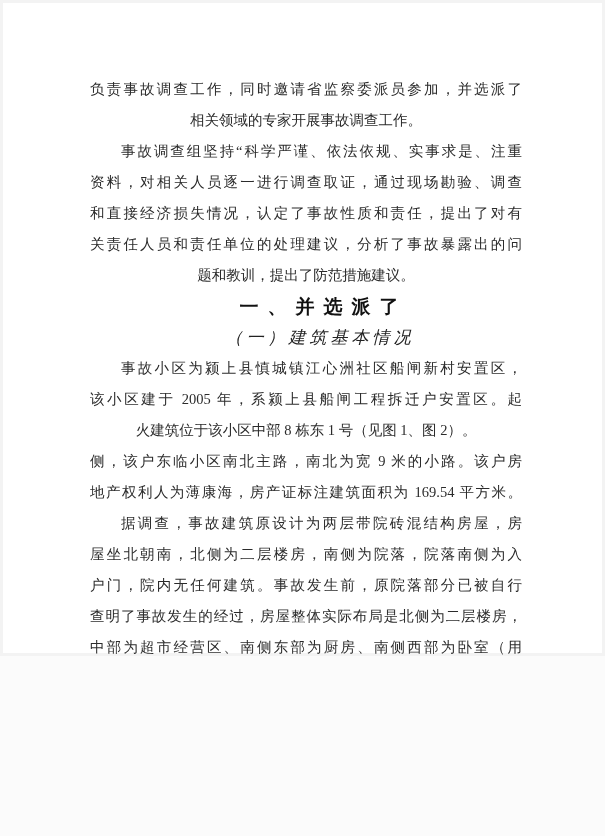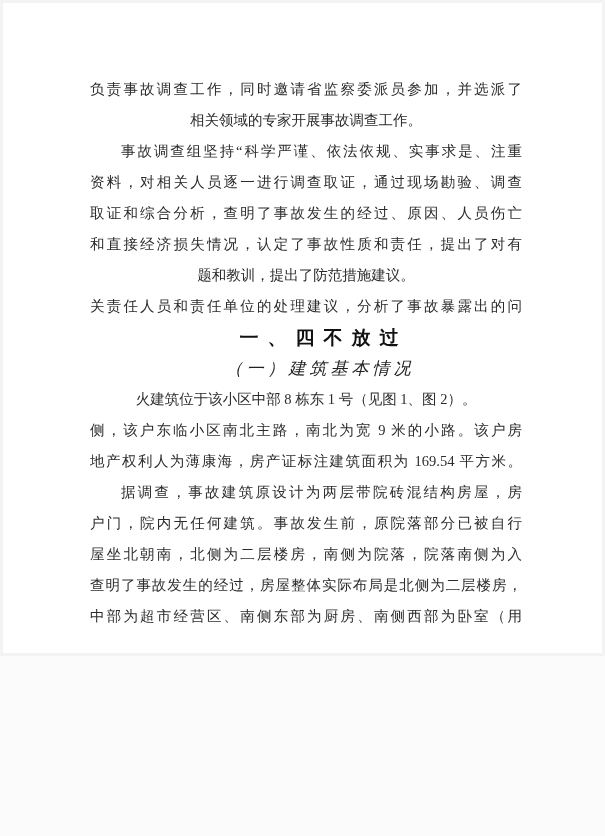--- a/index.html
+++ b/index.html
@@ -71,29 +71,30 @@
 </style>
 </head>
 <body>
 
 <div class="page">
   <div class="text-block">
       <div class="line body just">负责事故调查工作，同时邀请省监察委派员参加，并选派了</div>
       <div class="line body">相关领域的专家开展事故调查工作。</div>
       <div class="line body-indent just">事故调查组坚持“科学严谨、依法依规、实事求是、注重</div>
       <div class="line body just">资料，对相关人员逐一进行调查取证，通过现场勘验、调查</div>
-      <div class="line body just">取证和综合分析，查明了事故发生的经过、原因、人员伤亡</div>
       <div class="line body just">和直接经济损失情况，认定了事故性质和责任，提出了对有</div>
+      <div class="line body just">关责任人员和责任单位的处理建议，分析了事故暴露出的问</div>
       <div class="line body">题和教训，提出了防范措施建议。</div>
-      <div class="line body just">关责任人员和责任单位的处理建议，分析了事故暴露出的问</div>
-      <div class="line heading">一、四不放过</div>
+      <div class="line heading">一、并选派了</div>
       <div class="line subheading">（一）建筑基本情况</div>
+      <div class="line body-indent just">事故小区为颍上县慎城镇江心洲社区船闸新村安置区，</div>
+      <div class="line body just">该小区建于 2005 年，系颍上县船闸工程拆迁户安置区。起</div>
       <div class="line body">火建筑位于该小区中部 8 栋东 1 号（见图 1、图 2）。</div>
       <div class="line body just">侧，该户东临小区南北主路，南北为宽 9 米的小路。该户房</div>
       <div class="line body just">地产权利人为薄康海，房产证标注建筑面积为 169.54 平方米。</div>
       <div class="line body-indent just">据调查，事故建筑原设计为两层带院砖混结构房屋，房</div>
+      <div class="line body just">屋坐北朝南，北侧为二层楼房，南侧为院落，院落南侧为入</div>
       <div class="line body just">户门，院内无任何建筑。事故发生前，原院落部分已被自行</div>
-      <div class="line body just">屋坐北朝南，北侧为二层楼房，南侧为院落，院落南侧为入</div>
       <div class="line body just">查明了事故发生的经过，房屋整体实际布局是北侧为二层楼房，</div>
       <div class="line body just">中部为超市经营区、南侧东部为厨房、南侧西部为卧室（用</div>
     </div>
   <div class="pagenum">2</div>
 </div>
 
 </body></html>

